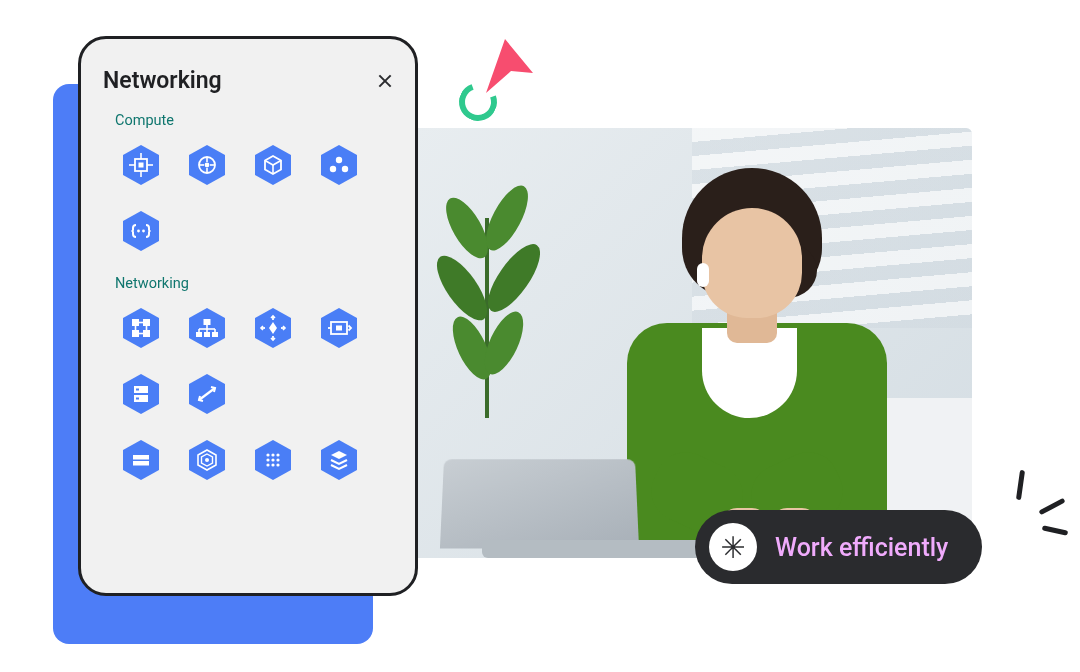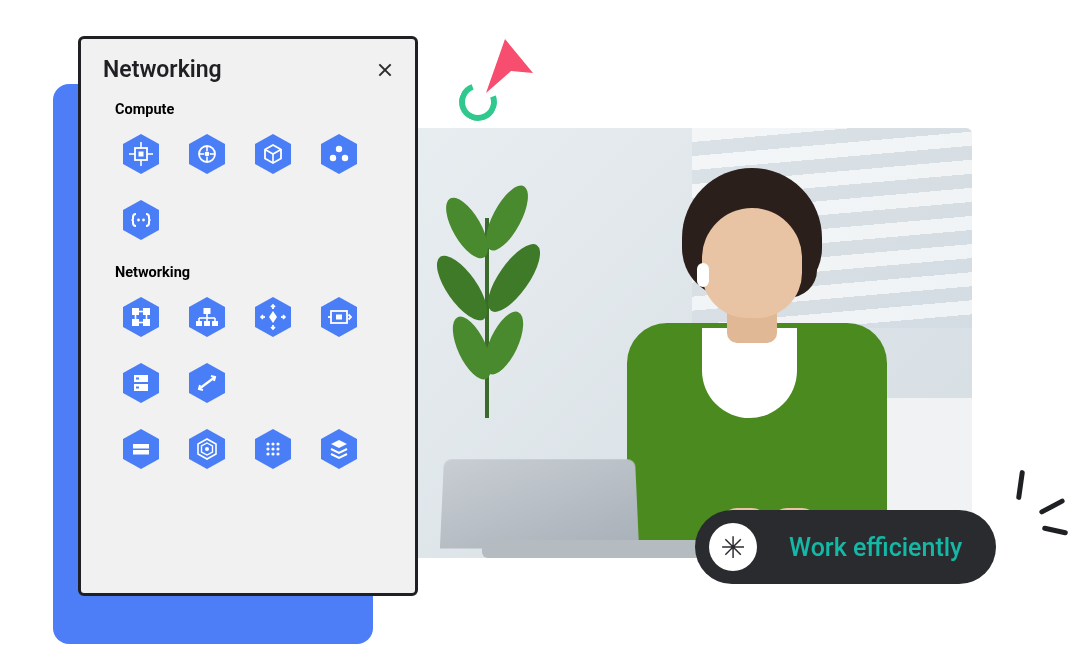--- a/index.html
+++ b/index.html
@@ -169,22 +169,22 @@
     }
 
     .panel {
       position: absolute;
       left: 78px;
       top: 36px;
       width: 340px;
       height: 560px;
       background: #f1f1f1;
       border: 3px solid #1f2023;
-      border-radius: 6px;
-      padding: 17px 22px;
+      border-radius: 28px;
+      padding: 28px 22px;
     }
     .panel-header {
       display: flex;
       justify-content: space-between;
       align-items: center;
       margin-bottom: 18px;
     }
     .panel-title {
       font-size: 23px;
       font-weight: 600;
@@ -204,22 +204,22 @@
       width: 2px;
       height: 16px;
       background: #2a2b2e;
     }
     .close-icon::before { transform: rotate(45deg); }
     .close-icon::after { transform: rotate(-45deg); }
 
     .section { margin-bottom: 16px; }
     .section-title {
       font-size: 14.5px;
-      font-weight: 700;
-      color: #000000;
+      font-weight: 400;
+      color: #0f766e;
       margin: 0 0 14px 12px;
     }
     .icon-grid {
       display: flex;
       flex-wrap: wrap;
       gap: 22px 22px;
       padding-left: 16px;
       margin-bottom: 22px;
     }
     .hex {
@@ -288,25 +288,24 @@
       background: #fff;
       border-radius: 50%;
       display: flex;
       align-items: center;
       justify-content: center;
       font-size: 30px;
       font-weight: 400;
       color: #2a2b2e;
     }
     .pill-text {
-      color: #14b8a6;
+      color: #f0abfc;
       font-size: 25px;
       font-weight: 500;
       white-space: nowrap;
-      margin-left: 14px;
     }
   </style>
 </head>
 <body>
 
 <div class="blue-bg"></div>
 
 <div class="photo">
   <div class="photo-scene">
     <div class="window-lines"></div>

